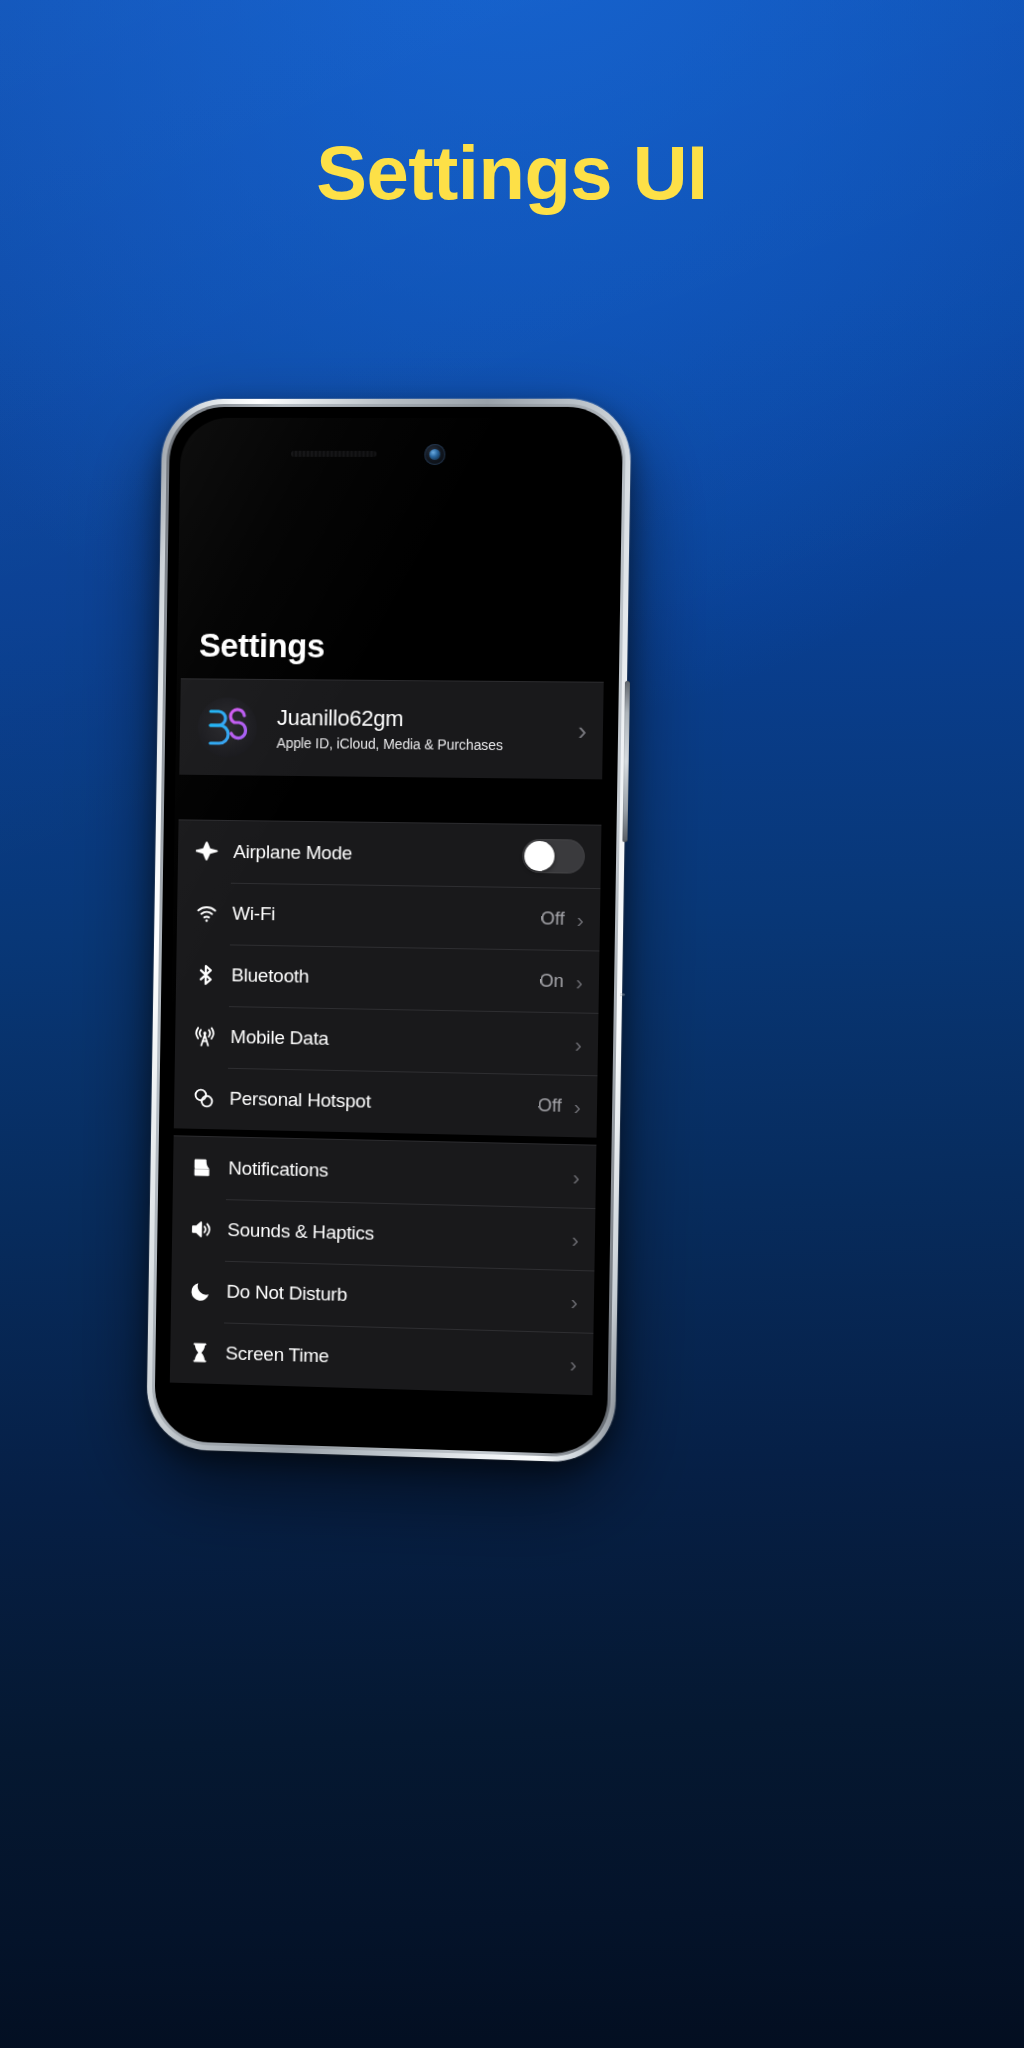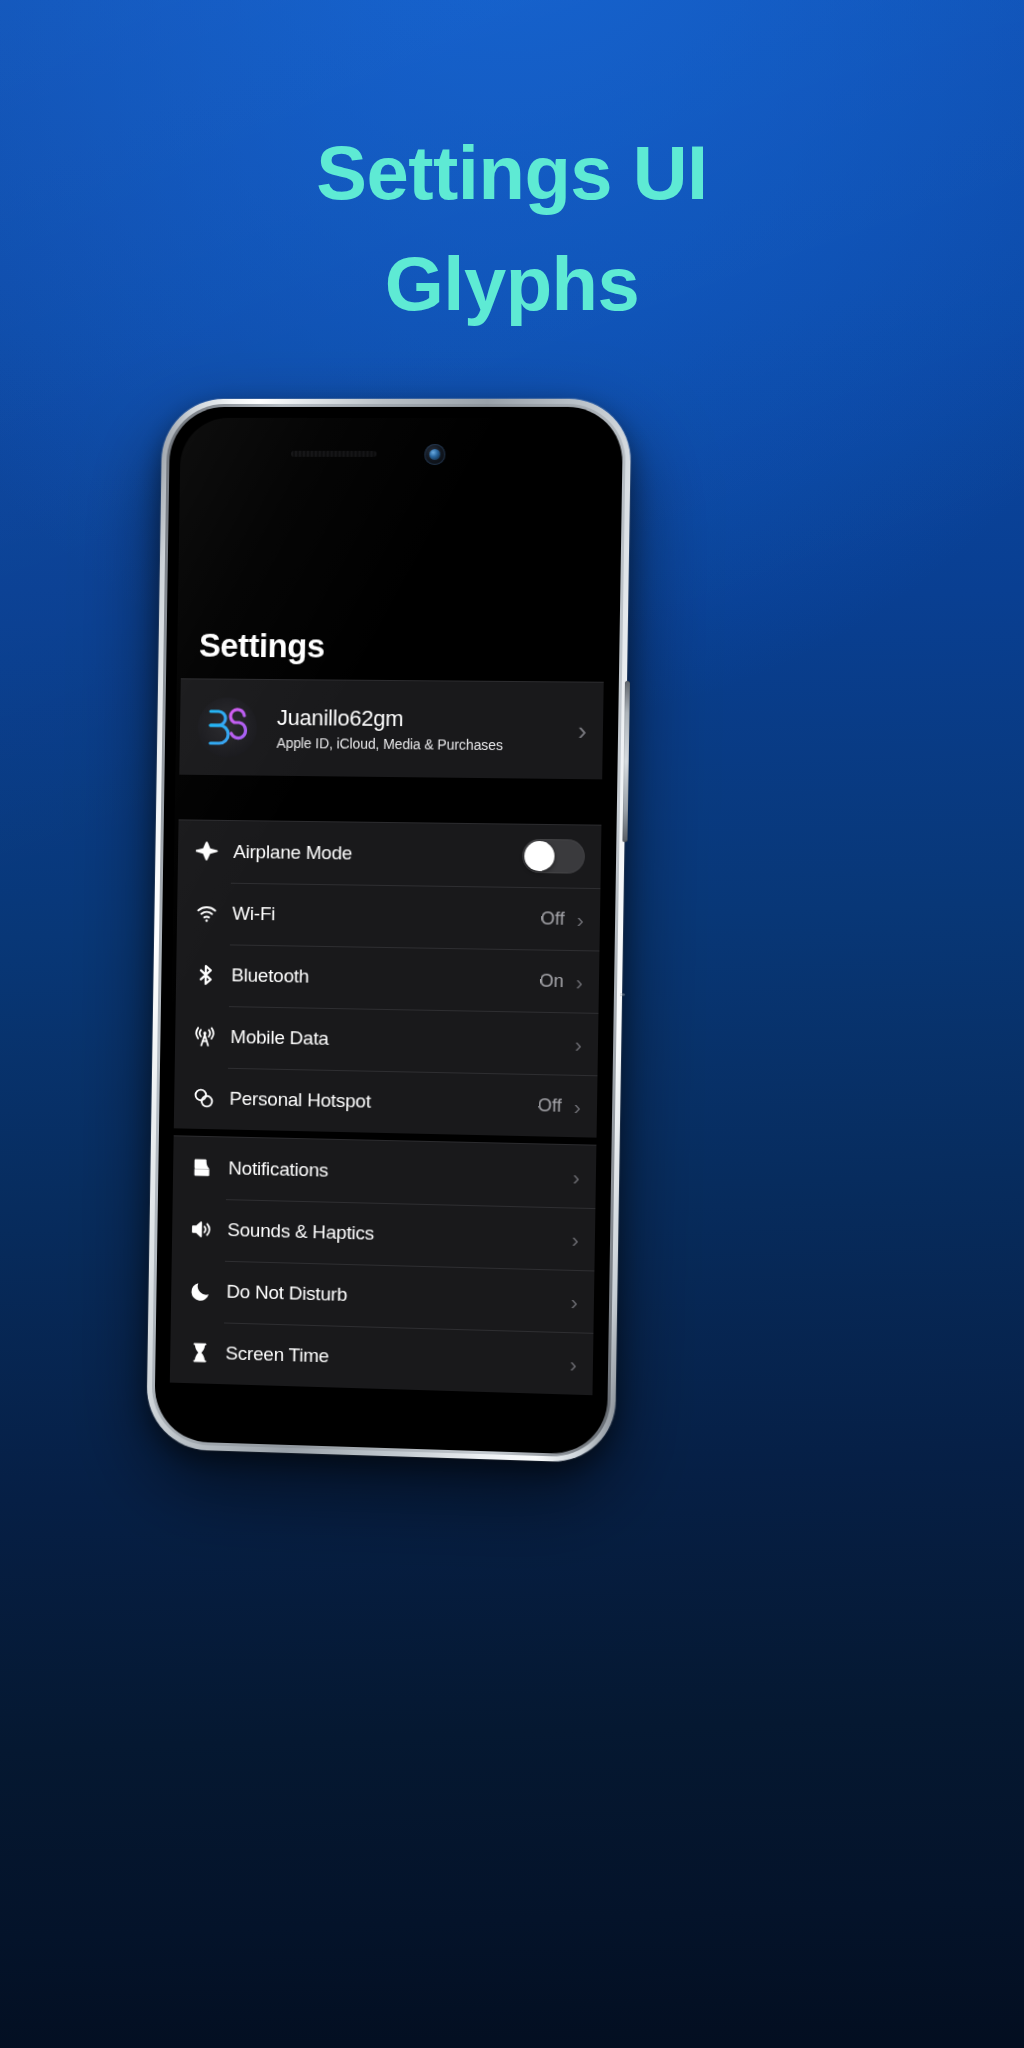--- a/index.html
+++ b/index.html
@@ -22,21 +22,21 @@
   #bg::after {
     content:"";
     position:absolute; inset:0;
     background: linear-gradient(160deg, rgba(255,255,255,0.035) 0%, rgba(255,255,255,0) 38%);
   }
 
   
   #headline {
     position:absolute; left:0; right:0; top:118px;
     text-align:center;
-    color:#5eead4;
+    color:#fde047;
     font-size:76px;
     font-weight:bold;
     line-height:1.46;
     letter-spacing:-0.5px;
     z-index:5;
   }
   #headline .ln { display:block; }
 
   
   #device {
@@ -202,21 +202,20 @@
        rgba(255,255,255,0) 34%);
   }
 </style>
 </head>
 <body>
 
 <div id="bg"></div>
 
 <div id="headline">
   <span class="ln">Settings UI</span>
-  <span class="ln">Glyphs</span>
 </div>
 
 <div id="device">
   <div class="frame">
     <div class="frame-inner"></div>
     <div class="btn-side btn-power"></div>
     <div class="btn-side btn-low"></div>
     <div class="bezel">
       <div class="screen">
 

